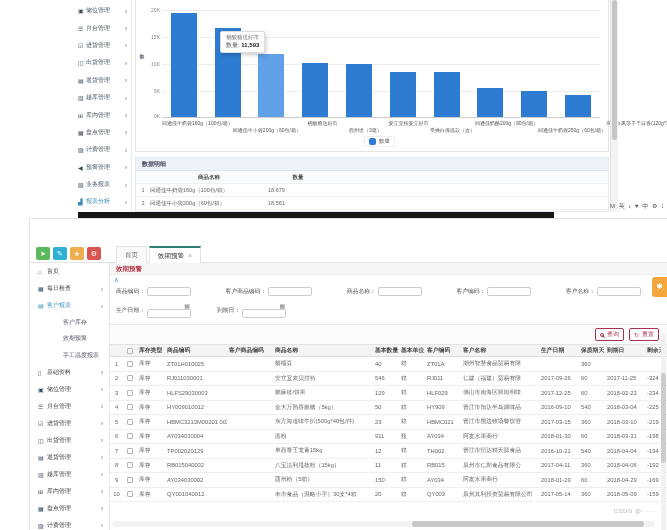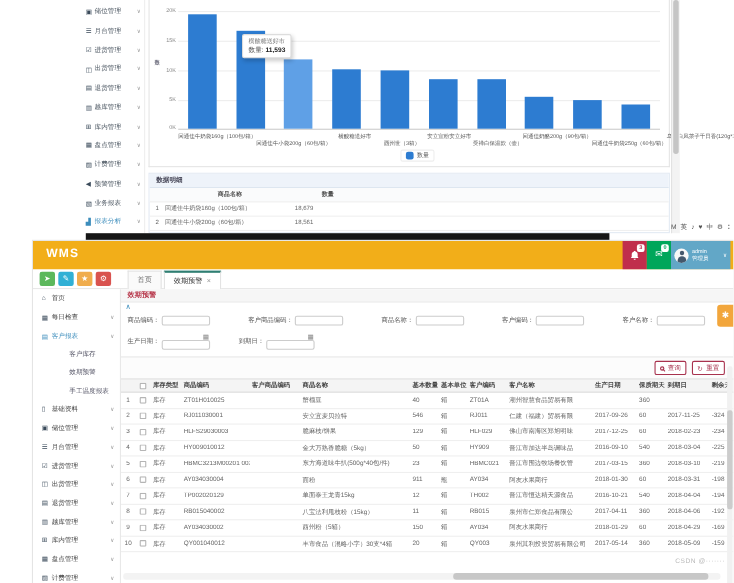--- a/index.html
+++ b/index.html
@@ -290,43 +290,20 @@
       </div>
   </div>
 
   <div class="vscroll-top">
       <div class="thumb"></div>
     </div>
   <div class="black-strip"></div>
   <div class="tray">M 英 ♪ ♥ 中 ⚙ ∶</div>
 
   <div class="wms">
-    <div class="wms-header">
-      <span class="wms-logo">WMS</span>
-      <div class="hdr-badges">
-        <div class="badge red">
-          <svg width="8" height="9" viewBox="0 0 8 9">
-              <path fill="#fff" d="M4 0c.4 0 .7.3.7.7 1.2.3 2 1.3 2 2.6v2l.8 1.2H.5L1.3 5.3v-2c0-1.3.8-2.3 2-2.6 0-.4.3-.7.7-.7zM3 7.2h2c0 .6-.4 1-1 1s-1-.4-1-1z"></path>
-            </svg>
-          <span class="cnt">3</span>
-        </div>
-        <div class="badge green">
-          <span class="env">✉</span>
-          <span class="cnt">0</span>
-        </div>
-        <div class="userbox">
-          <span class="avatar"></span>
-          <span class="uname">
-            <span>admin</span><br>
-            <span>管理员</span>
-          </span>
-          <span class="ucaret">∨</span>
-        </div>
-      </div>
-    </div>
 
     <div class="tabsrow">
       <div class="tbtns">
         <span class="tbtn g"><span>➤</span></span>
         <span class="tbtn b"><span>✎</span></span>
         <span class="tbtn o"><span>★</span></span>
         <span class="tbtn r"><span>⚙</span></span>
       </div>
       <div class="tabs">
         <div class="tab">首页</div>

